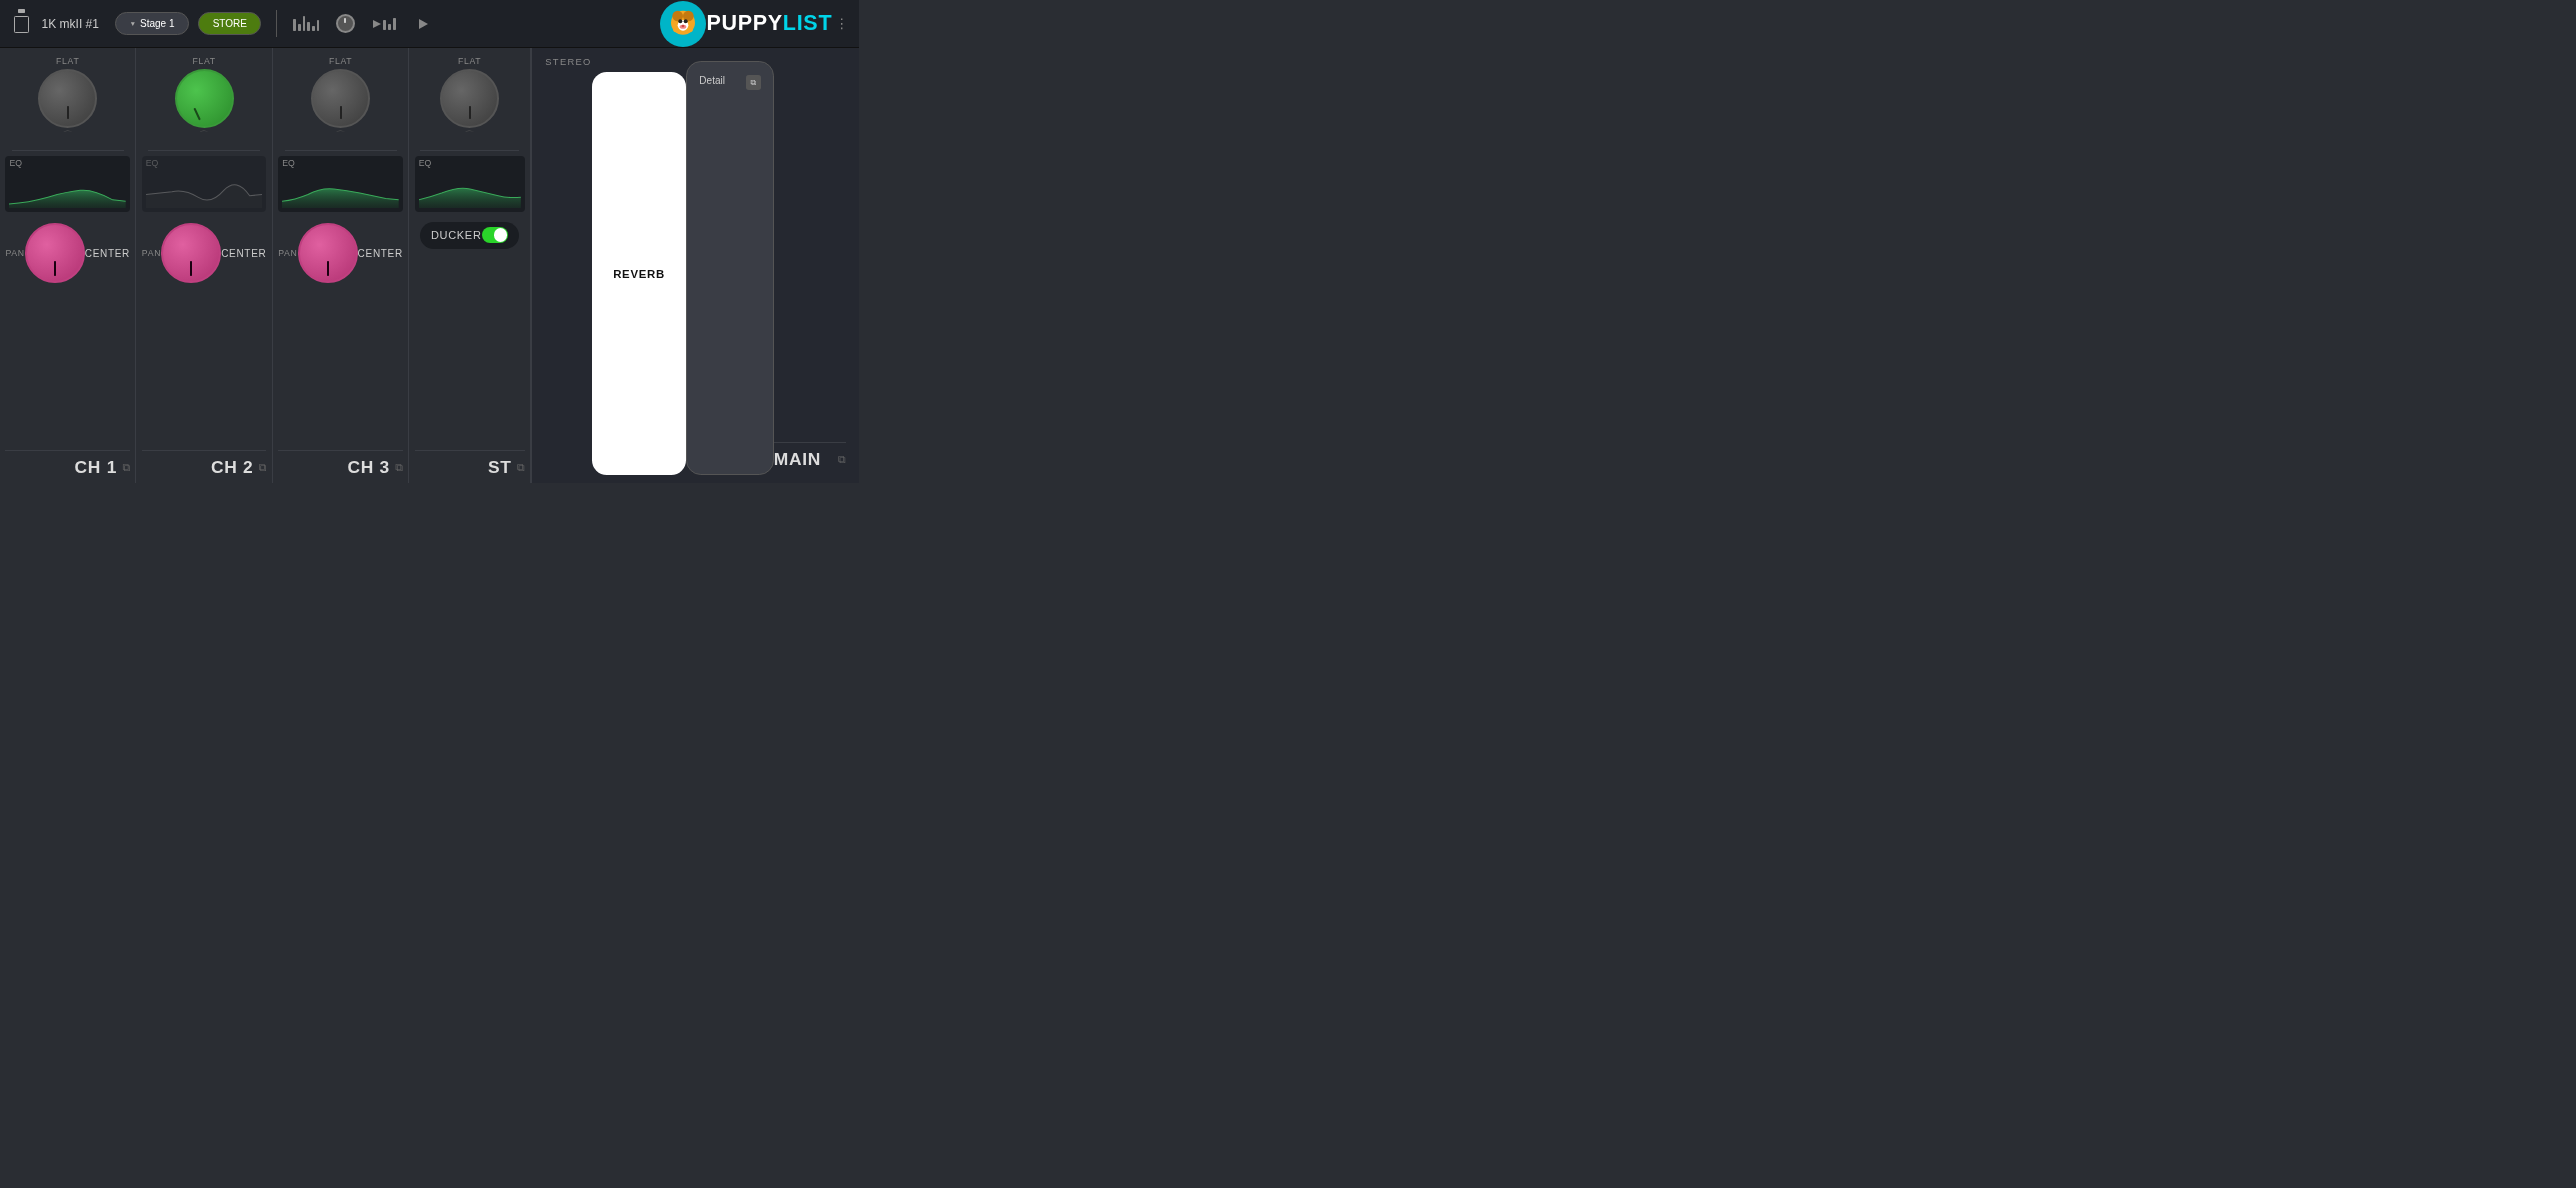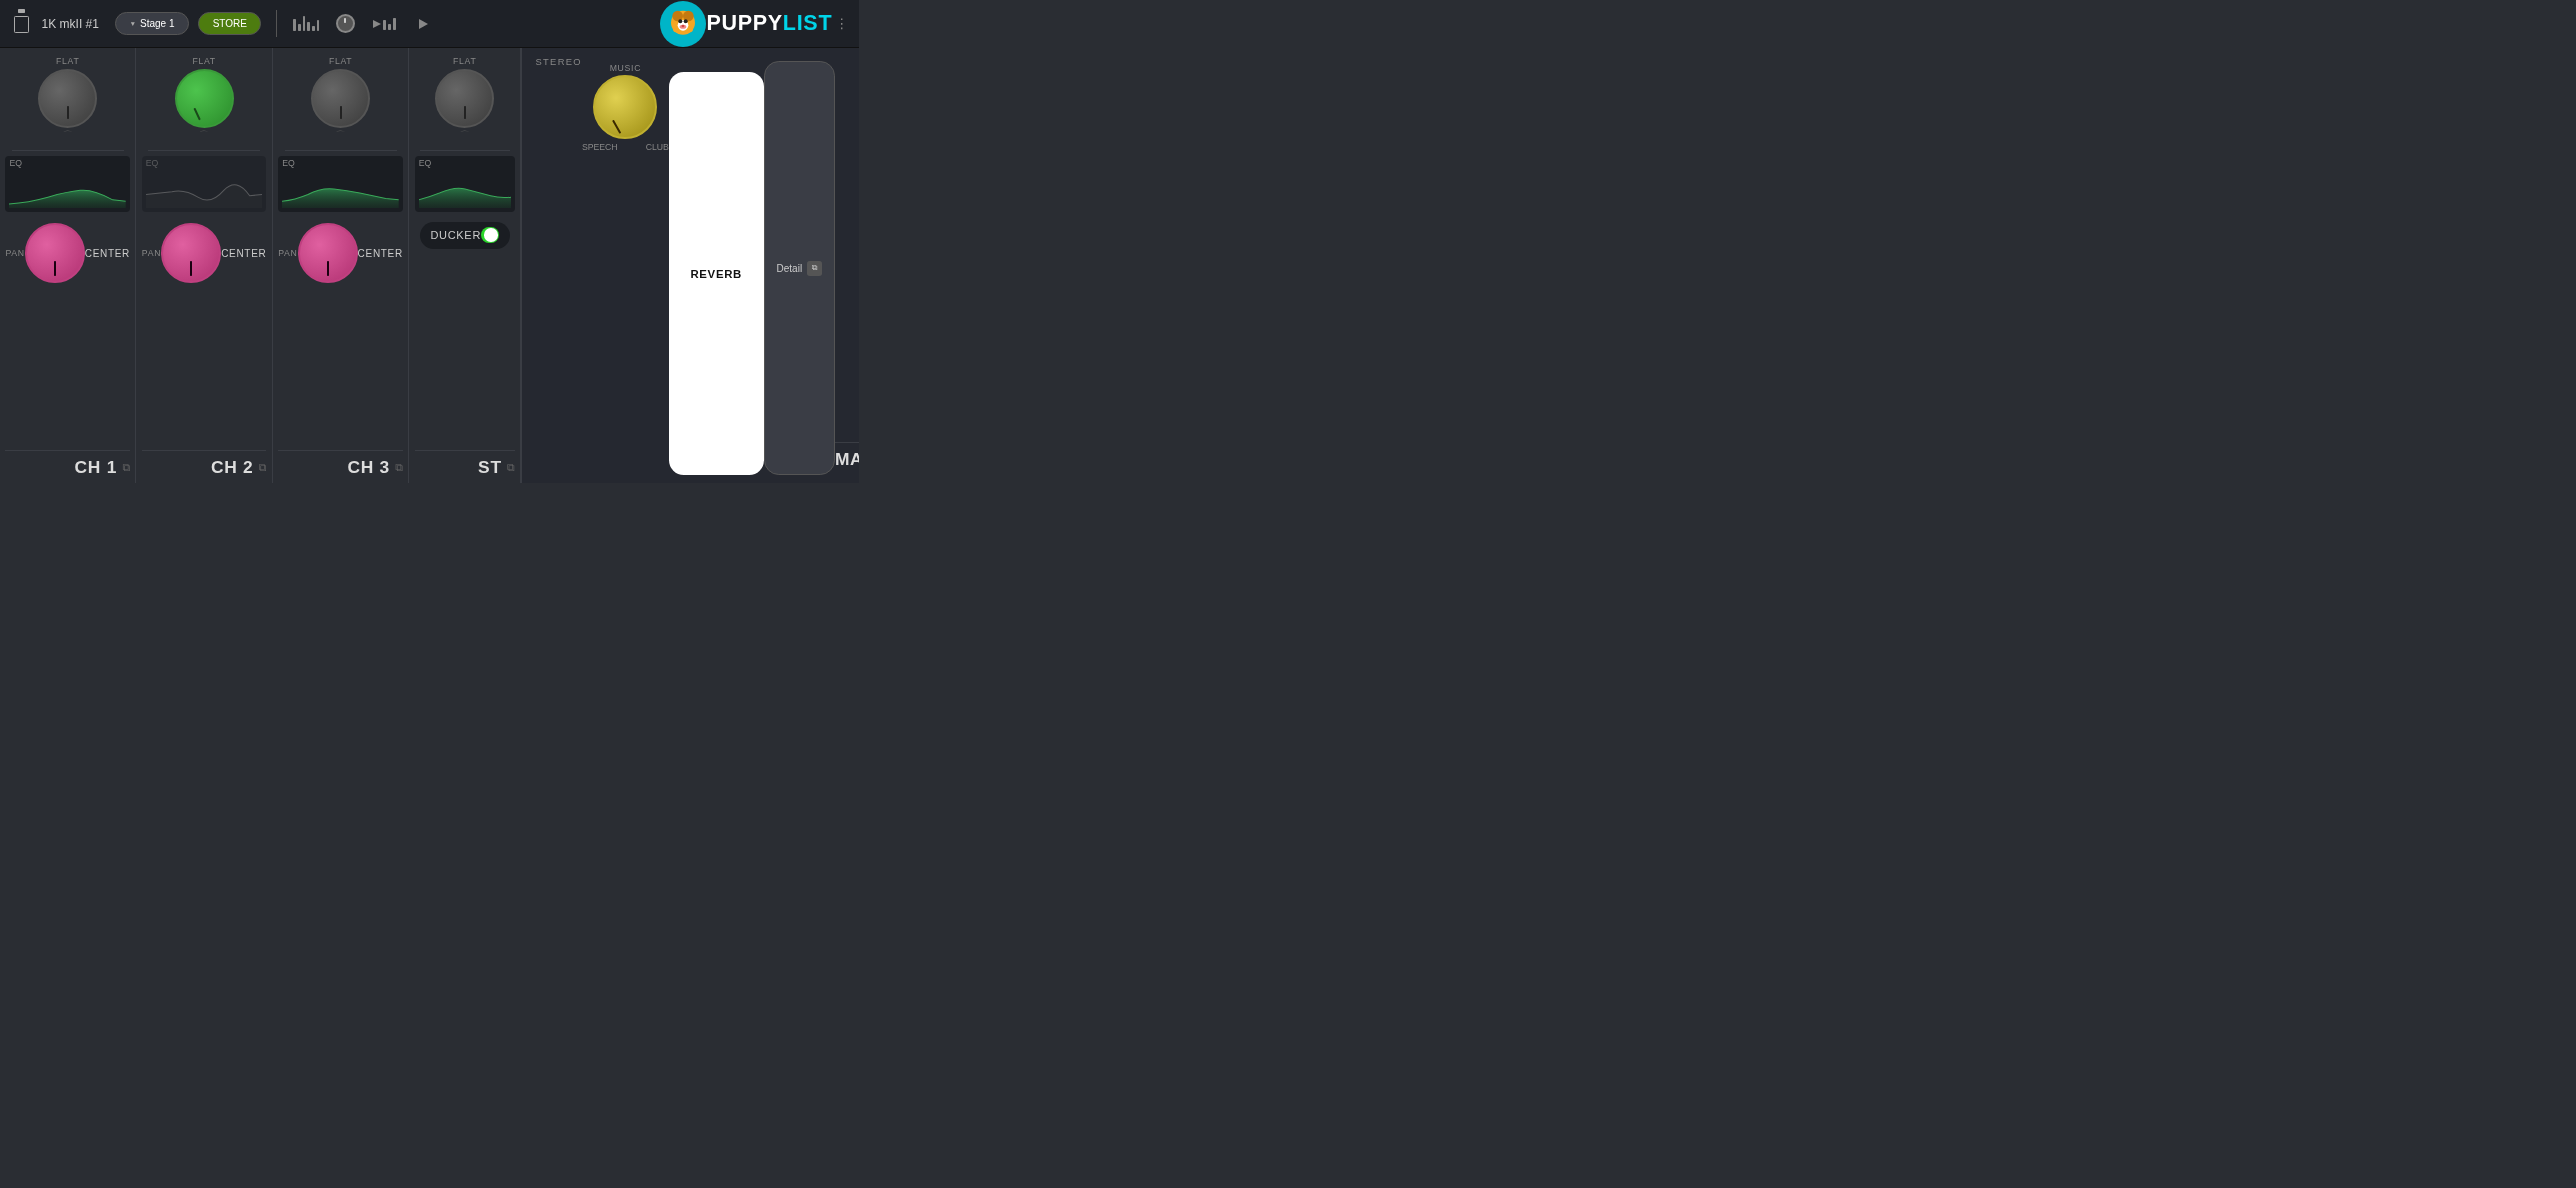--- a/index.html
+++ b/index.html
@@ -397,23 +397,23 @@
       background: #3a3d45;
       color: #ccc;
       border: 0.7px solid #555;
       border-radius: 14.8px;
       padding: 13px 12px;
       font-size: 10px;
       cursor: pointer;
       width: 90%;
       margin: 5.4px auto 0 auto;
       display: flex;
-      align-items: center;
+      align-items: flex-start;
       justify-content: space-between;
-      gap: 5px;
+      gap: 21px;
     }
     .detail-ext-icon {
       width: 14.8px; height: 14.8px;
       border-radius: 2.7px;
       background: #555;
       display: flex;
       align-items: center;
       justify-content: center;
       font-size: 8px;
       color: #ccc;
@@ -662,30 +662,20 @@
     </div>
     <div style="flex:1;"></div>
     <div class="channel-footer">
       <span class="channel-name">ST</span>
       <span class="ext-link-icon">⧉</span>
     </div>
   </div>
 
   <div class="side-panel">
     <span class="stereo-label">STEREO</span>
-    <div class="music-knob-section">
-      <span class="music-label">MUSIC</span>
-      <div class="music-knob">
-        <div class="music-tick"></div>
-      </div>
-      <div class="speech-club-row">
-        <span class="sc-label">SPEECH</span>
-        <span class="sc-label">CLUB</span>
-      </div>
-    </div>
 
     <button class="reverb-btn">REVERB</button>
     <button class="detail-btn">
       <span>Detail</span>
       <div class="detail-ext-icon">
         <span>⧉</span>
       </div>
     </button>
 
     <div style="flex:1;"></div>

